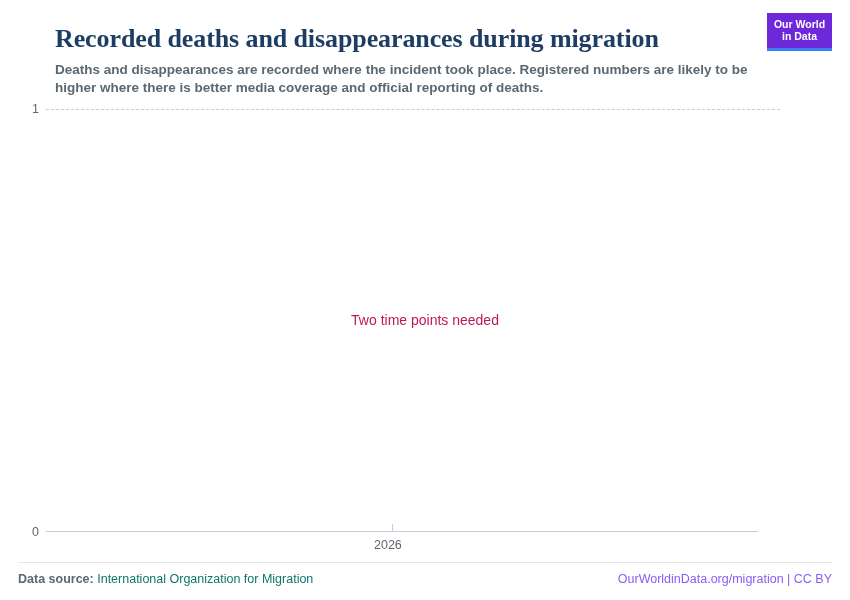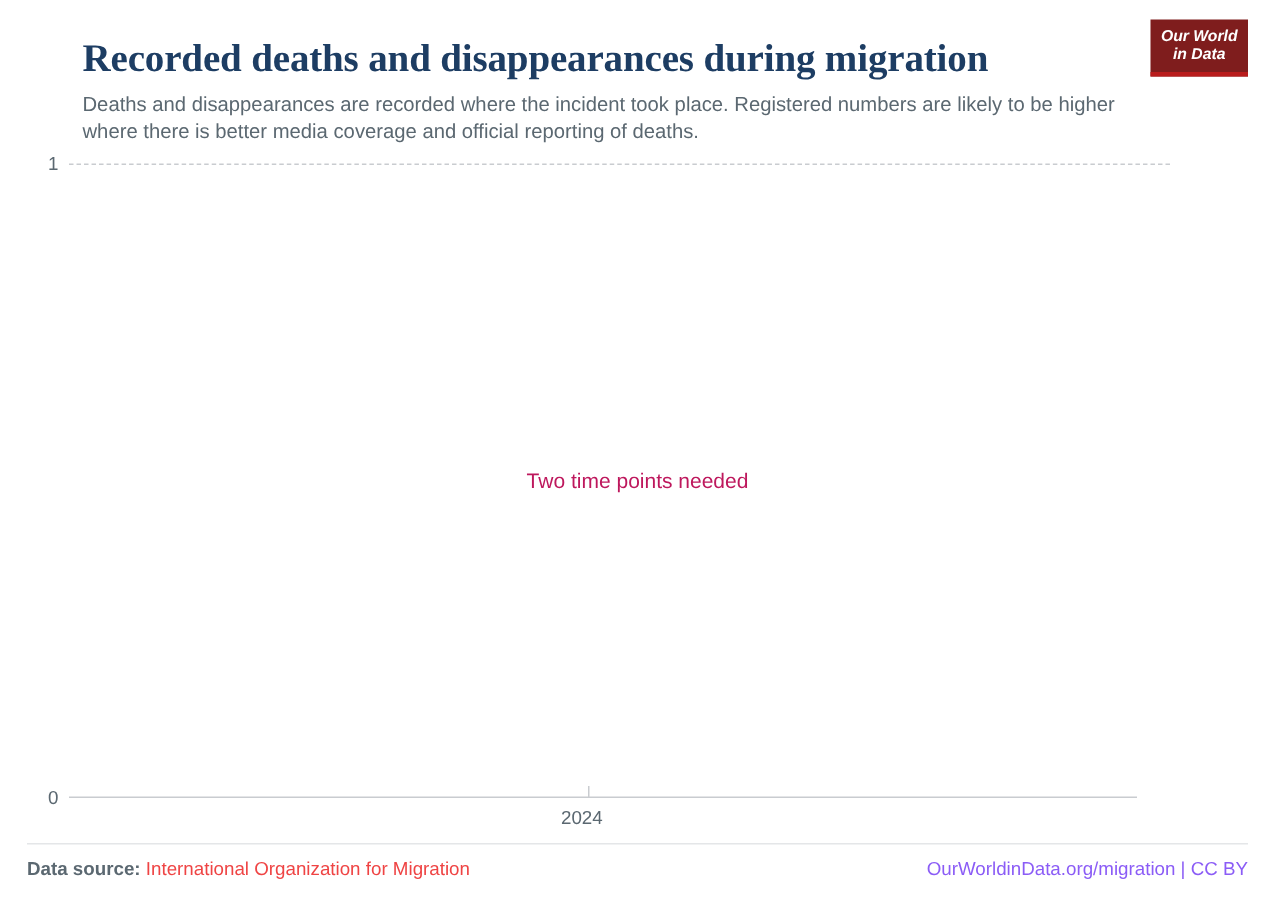--- a/index.html
+++ b/index.html
@@ -37,41 +37,40 @@
     color: #1d3d63;
     margin: 0;
     letter-spacing: -0.1px;
   }
   .chart-subtitle {
     margin: 7px 0 0 0;
     font-size: 13.5px;
     line-height: 1.33;
     color: #5b6871;
     max-width: 705px;
-    font-weight: 400;
+    font-weight: 700;
   }
 
   
   .logo {
     position: absolute;
     right: 18px;
     top: 13px;
     width: 65px;
     height: 38px;
-    background: #7f1d1d;
+    background: #6d28d9;
     color: #ffffff;
     font-family: "Liberation Sans", sans-serif;
     display: flex;
     flex-direction: column;
     align-items: center;
     justify-content: center;
     line-height: 1.12;
-    border-bottom: 3px solid #b91c1c;
+    border-bottom: 3px solid #3b82f6;
     box-sizing: border-box;
-    font-style: italic;
   }
   .logo-line {
     font-size: 10.5px;
     font-weight: 700;
     display: block;
     text-align: center;
   }
 
   
   .plot {
@@ -146,21 +145,21 @@
     align-items: baseline;
     font-size: 12.5px;
     color: #7b868e;
   }
   .footer-left b {
     color: #5b6871;
     font-weight: 700;
     margin-top: 32px;
   }
   .footer-left span.src {
-    color: #ef4444;
+    color: #0f766e;
   }
   .footer-right {
     color: #8b5cf6;
   }
 </style>
 </head>
 <body>
 
 <div class="page">
 
@@ -176,21 +175,21 @@
 
   <div class="plot">
     <div class="axis-line-top"></div>
     <div class="ytick ytick-top">1</div>
     <div class="ytick ytick-bottom">0</div>
 
     <div class="placeholder-msg">Two time points needed</div>
 
     <div class="axis-line-bottom"></div>
     <div class="xtick-mark"></div>
-    <div class="xtick">2024</div>
+    <div class="xtick">2026</div>
   </div>
 
   <div class="footer">
     <div class="footer-left">
       <b>Data source:</b>
       <span class="src">International Organization for Migration</span>
     </div>
     <div class="footer-right">OurWorldinData.org/migration | CC BY</div>
   </div>
 

